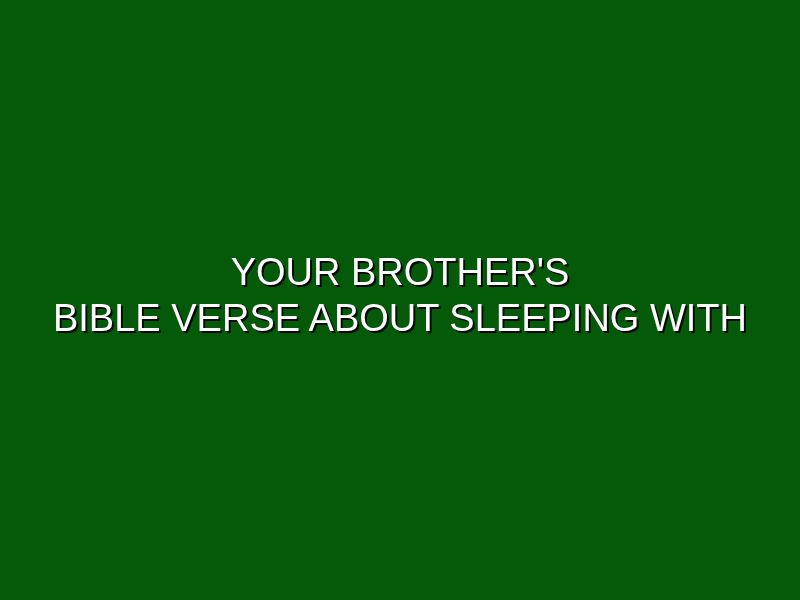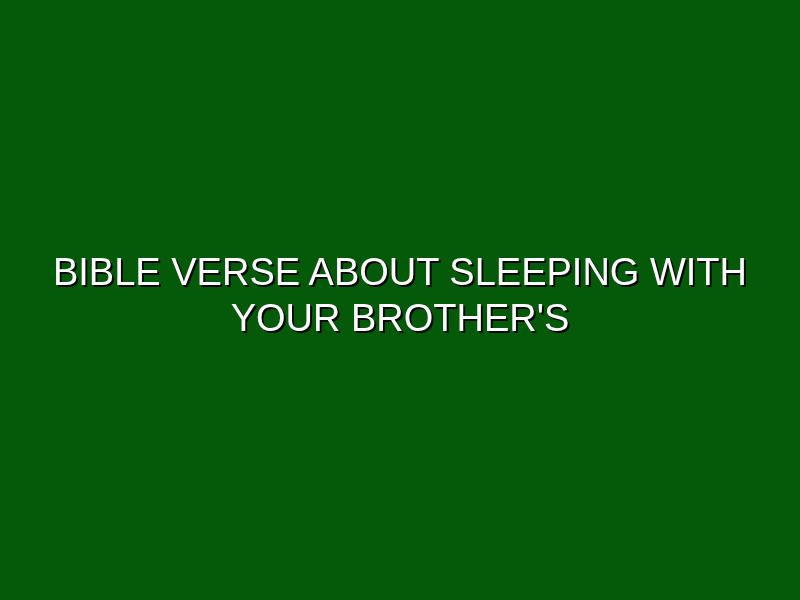--- a/index.html
+++ b/index.html
@@ -47,17 +47,17 @@
     white-space: nowrap;
     text-shadow: 2px 2px 0 #0a0a0a;
   }
 </style>
 </head>
 <body>
 
 <div class="title-card">
 
   <div class="title-block">
+    <span class="title-line">YOUR BROTHER'S</span>
     <span class="title-line">BIBLE VERSE ABOUT SLEEPING WITH</span>
-    <span class="title-line">YOUR BROTHER'S</span>
   </div>
 
 </div>
 
 </body></html>

